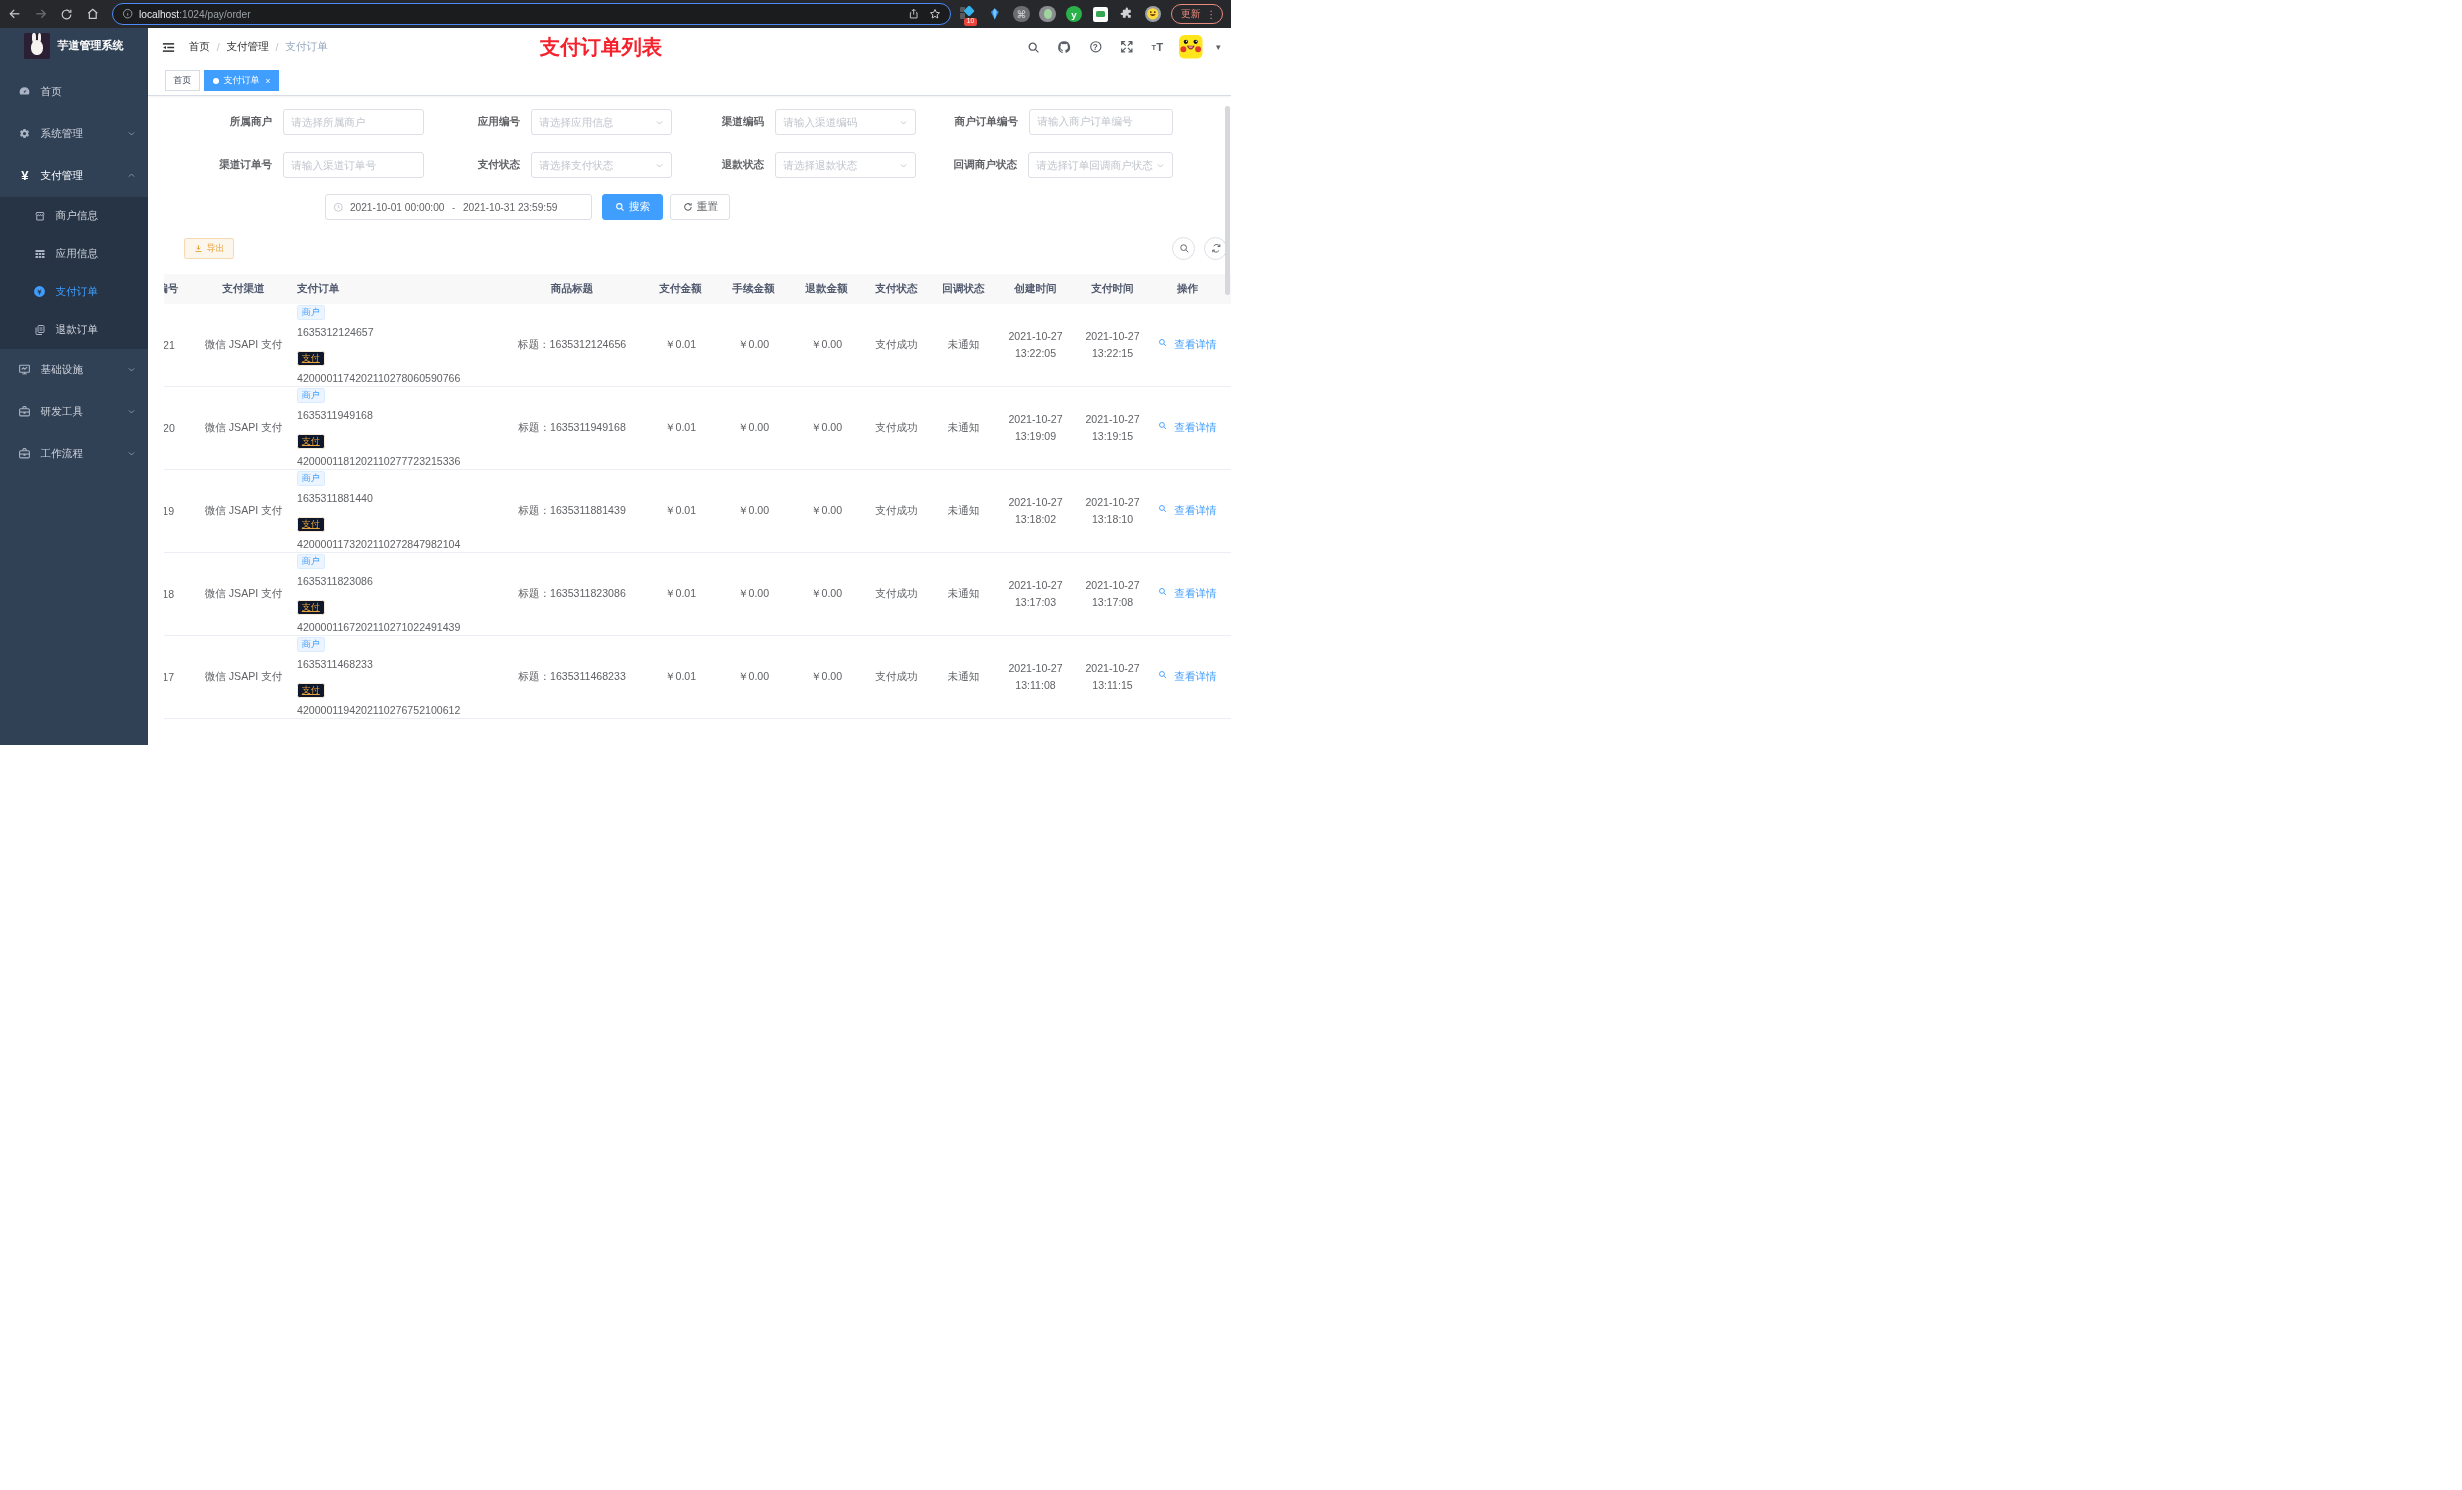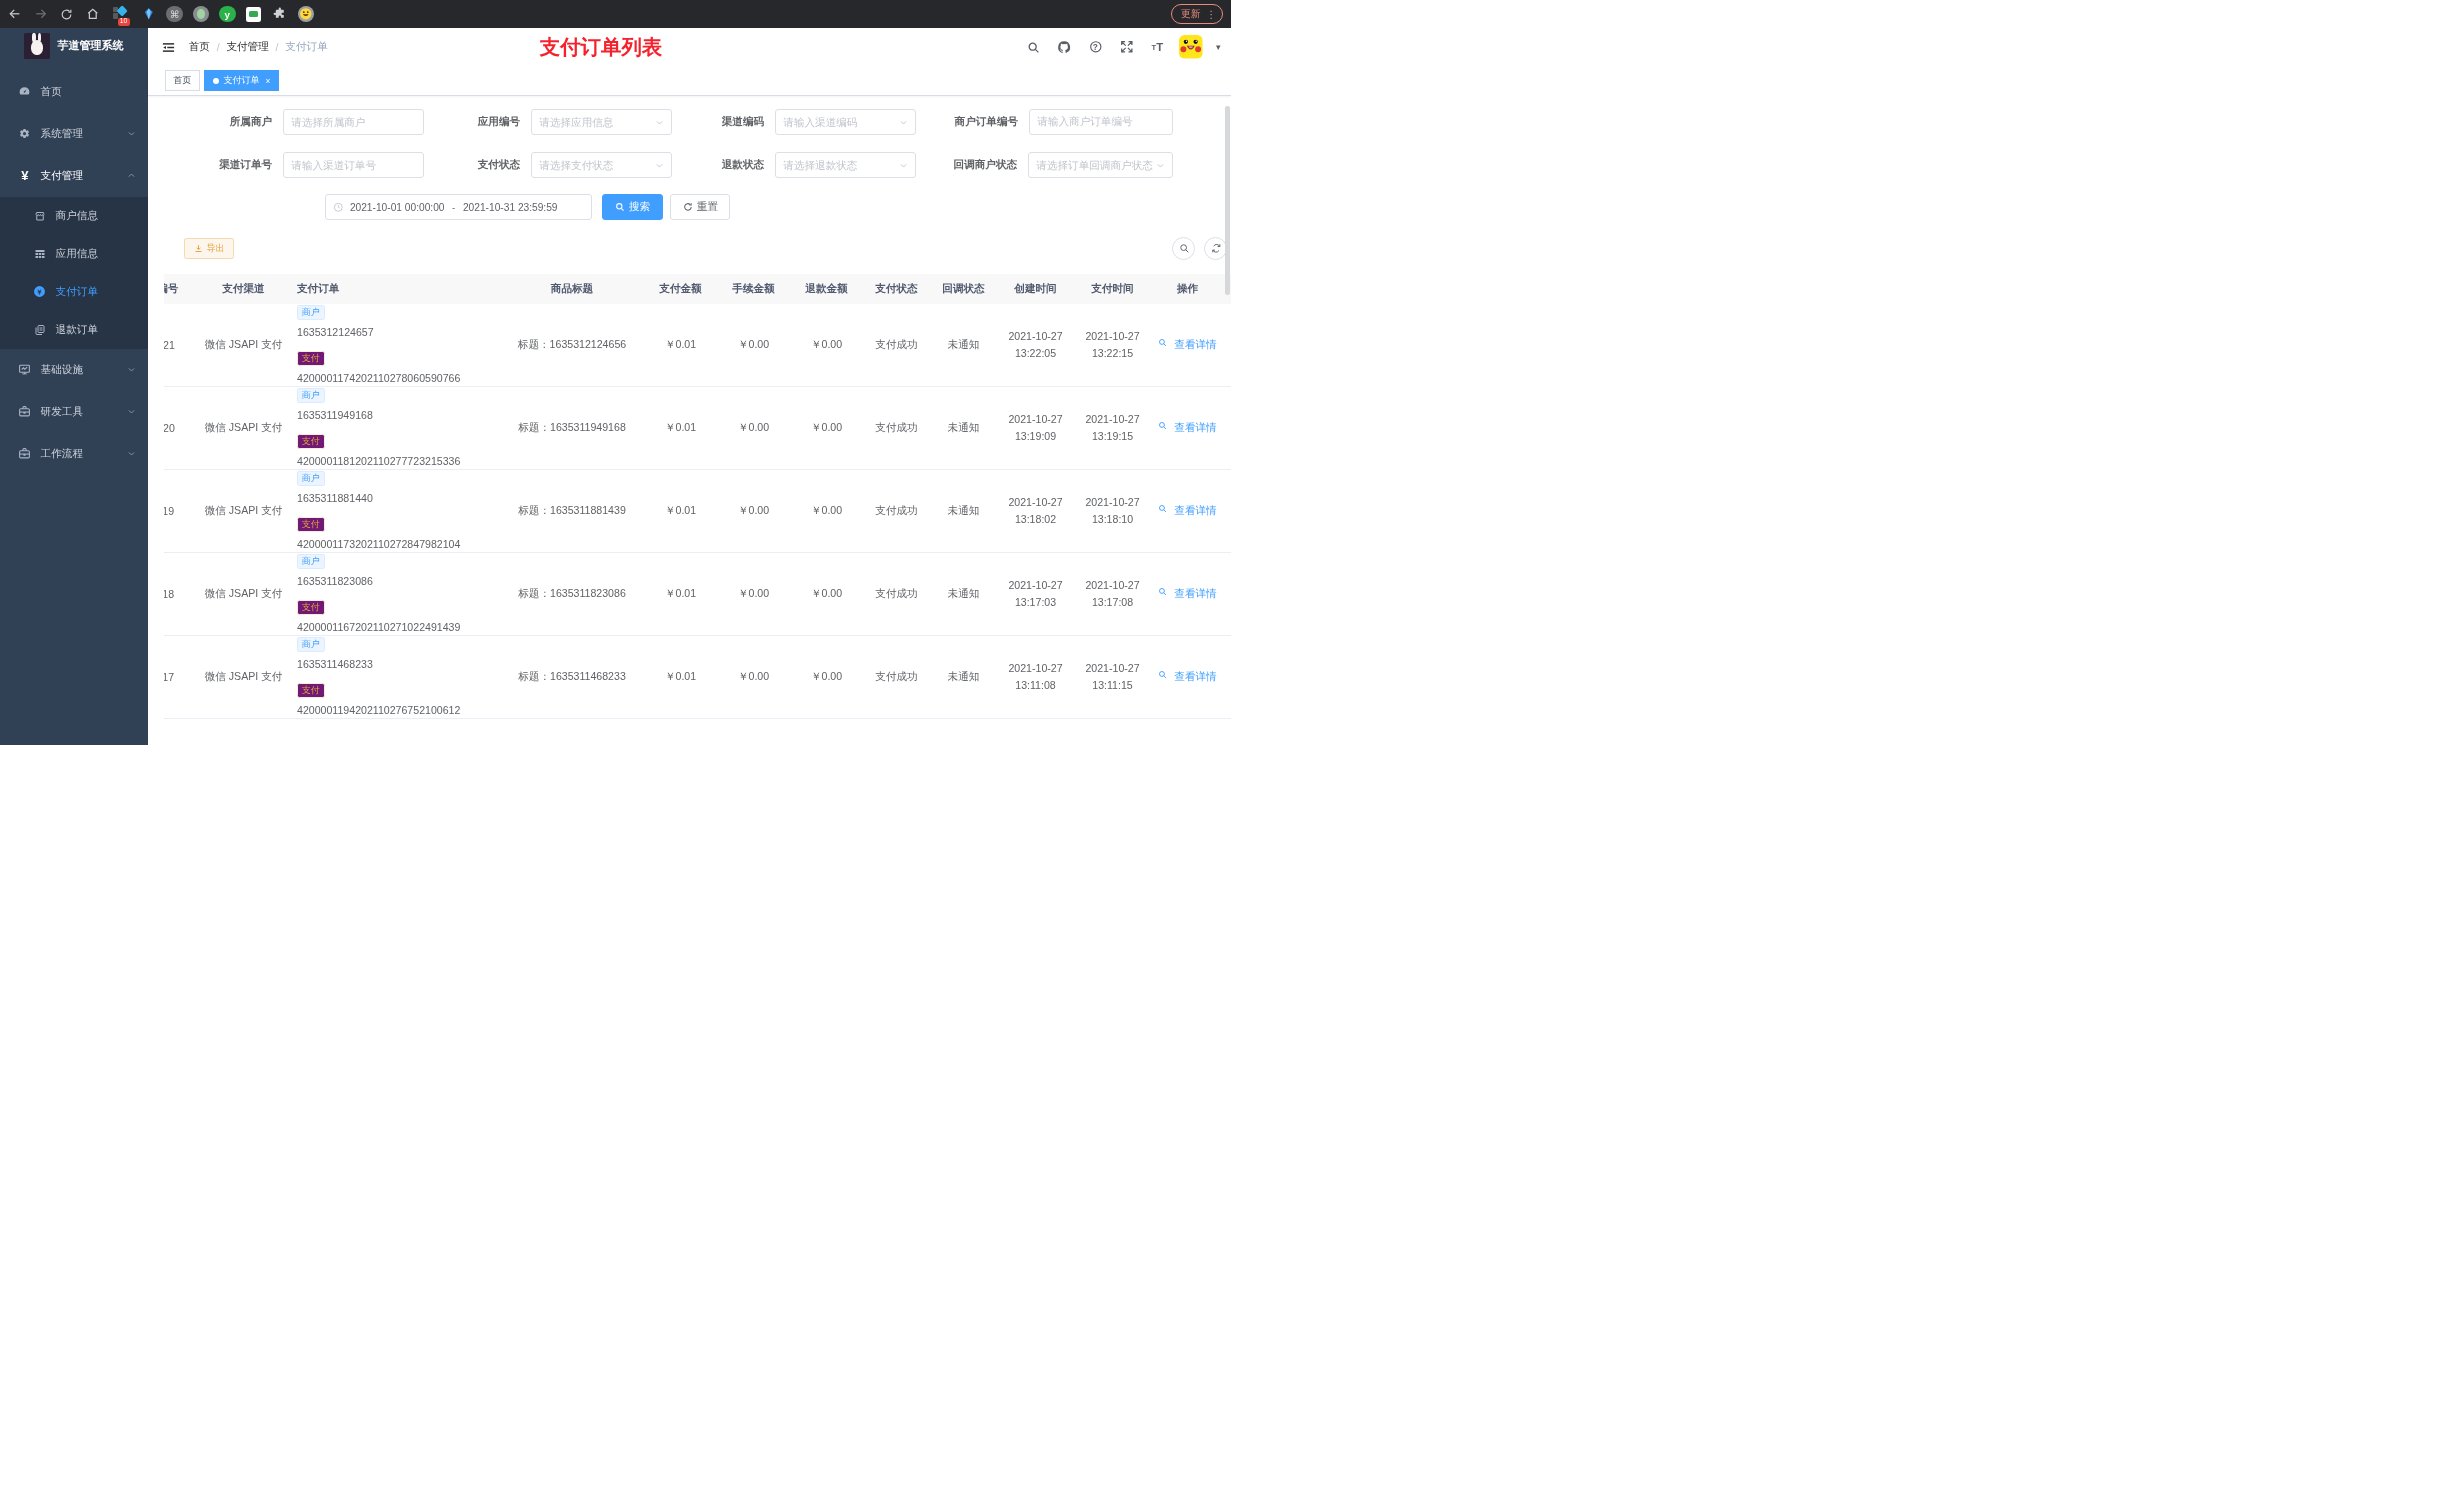--- a/index.html
+++ b/index.html
@@ -103,21 +103,21 @@
   .c2 { width:212px; flex-direction:column; align-items:flex-start; justify-content:center; gap:13px; padding-left:9px; }
   .c2 .oline { display:flex; align-items:flex-start; gap:6px;flex-direction:column; }
   .c3 { width:144px; }
   .c4,.c5,.c6 { width:73px; }
   .c7,.c8 { width:67px; }
   .c9,.c10 { width:77px; flex-direction:column; line-height:16.7px; }
   .c11 { width:73px; }
   .thead .c2 { flex-direction:row; justify-content:flex-start; align-items:center; }
   .tag { height:15px; line-height:13.6px; padding:0 3.8px; border-radius:2.3px; font-size:9px; flex:0 0 auto; }
   .tag-m { color:#409eff; background:#ecf5ff; border:0.8px solid #d9ecff; }
-  .tag-p { color:#e6a23c; background:#701a75; border:0.8px solid #faecd8; }
+  .tag-p { color:#e6a23c; background:#0f172a; border:0.8px solid #faecd8;text-decoration:underline; }
   .num { white-space:nowrap; }
   .action-link { color:#409eff; display:inline-flex; gap:7px; cursor:pointer; white-space:nowrap; }
 
   .vscroll { position:absolute; right:1.5px; top:106px; width:4.5px; height:189px; border-radius:2.3px; background:#d6d8db; }
 </style>
 </head>
 <body>
 
 <div class="page">
 
@@ -137,20 +137,37 @@
     <div class="nav-ic">
       <svg width="13" height="13" viewBox="0 0 24 24" fill="none" stroke="#c7c9cc" stroke-width="2.2">
           <path d="M20 12a8 8 0 1 1-2.4-5.7"></path>
           <path d="M20 3v4.5h-4.5"></path>
         </svg>
     </div>
     <div class="nav-ic">
       <svg width="13.6" height="13.6" viewBox="0 0 24 24" fill="none" stroke="#c7c9cc" stroke-width="2.2">
           <path d="M4 11l8-7 8 7"></path>
           <path d="M6 9.5V20h12V9.5"></path>
+        </svg>
+    </div>
+    <div class="urlbar">
+      <svg width="11.4" height="11.4" viewBox="0 0 24 24" fill="none" stroke="#9aa0a6" stroke-width="2">
+          <circle cx="12" cy="12" r="9"></circle>
+          <path d="M12 11v5"></path>
+          <path d="M12 7.5v.5"></path>
+        </svg>
+      <span class="txt"><span class="host">localhost</span><span class="rest">:1024/pay/order</span></span>
+      <span class="spacer"></span>
+      <svg width="11.4" height="11.4" viewBox="0 0 24 24" fill="none" stroke="#c7c9cc" stroke-width="2">
+          <path d="M12 14V3"></path>
+          <path d="M8 6.5L12 2.5l4 4"></path>
+          <path d="M7 10H5v11h14V10h-2"></path>
+        </svg>
+      <svg width="12" height="12" viewBox="0 0 24 24" fill="none" stroke="#c7c9cc" stroke-width="2" style="margin-left:9px;">
+          <path d="M12 3l2.7 5.8 6.3.7-4.7 4.3 1.3 6.2-5.6-3.2-5.6 3.2 1.3-6.2L3 9.5l6.3-.7z"></path>
         </svg>
     </div>
     <div class="ext">
       <div class="ext-ic">
         <span class="sq1"></span>
           <span class="sq2"></span>
           <span class="diamond"></span>
         <span class="badge">10</span>
       </div>
       <div class="ext-ic">

